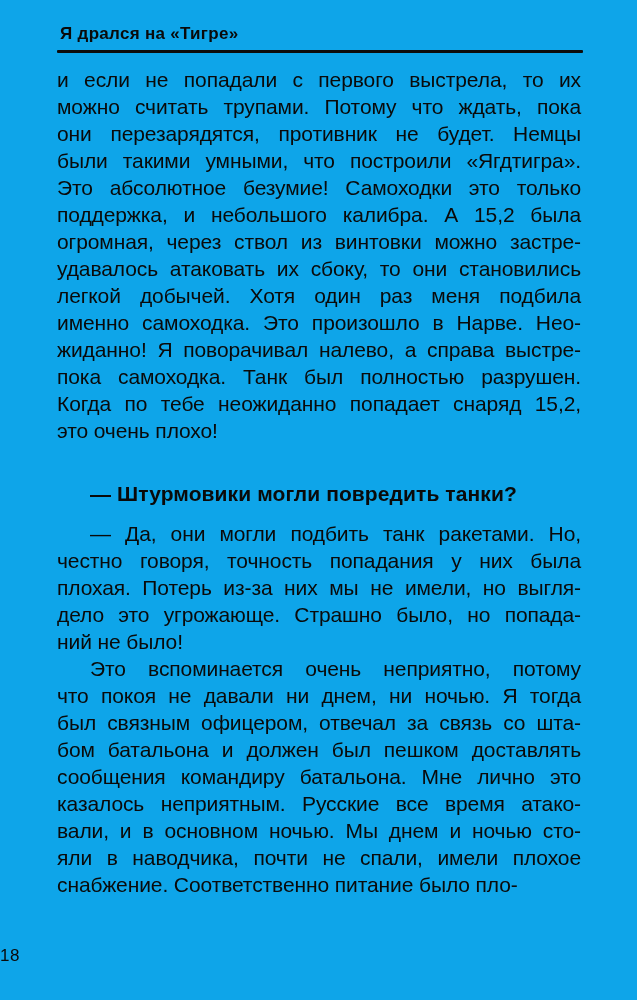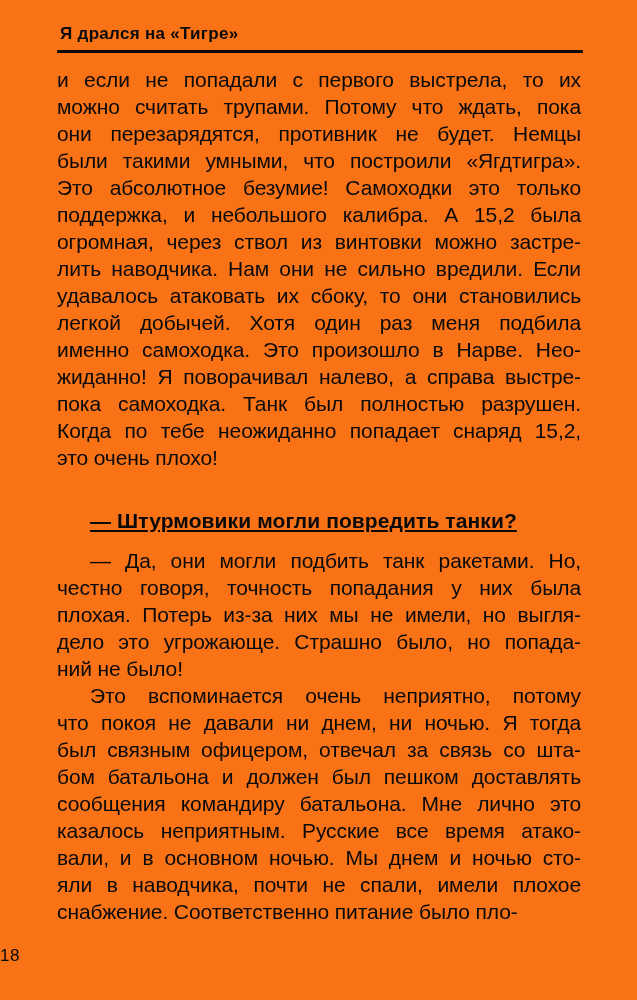--- a/index.html
+++ b/index.html
@@ -4,21 +4,21 @@
 <style>
   html, body {
     margin: 0;
     padding: 0;
     background: #e8e8e8;
   }
   .page {
     position: relative;
     width: 637px;
     height: 1000px;
-    background: #f97316;
+    background: #0ea5e9;
     overflow: hidden;
     font-family: "Liberation Sans", "DejaVu Sans", sans-serif;
     color: #0a0a0a;
   }
   
   .running-head {
     position: absolute;
     left: 57px;
     top: 24px;
     width: 526px;
@@ -63,21 +63,20 @@
   .line.indent {
     text-indent: 33px;
   }
   .para.question-bold {
     margin-top: 36px;
     margin-bottom: 13px;
   }
   .para.question-bold .line {
     font-weight: bold;
     letter-spacing: 0.1px;
-    text-decoration: underline;
   }
   
   .page-number {
     position: absolute;
     left: 0;
     top: 946px;
     width: 637px;
     text-align: left;
     font-size: 17px;
     letter-spacing: 0.5px;
@@ -96,21 +95,20 @@
 
   <div class="page-body">
       <div class="para normal">
         <div class="line">и если не попадали с первого выстрела, то их</div>
         <div class="line">можно считать трупами. Потому что ждать, пока</div>
         <div class="line">они перезарядятся, противник не будет. Немцы</div>
         <div class="line">были такими умными, что построили «Ягдтигра».</div>
         <div class="line">Это абсолютное безумие! Самоходки это только</div>
         <div class="line">поддержка, и небольшого калибра. А 15,2 была</div>
         <div class="line">огромная, через ствол из винтовки можно застре-</div>
-        <div class="line">лить наводчика. Нам они не сильно вредили. Если</div>
         <div class="line">удавалось атаковать их сбоку, то они становились</div>
         <div class="line">легкой добычей. Хотя один раз меня подбила</div>
         <div class="line">именно самоходка. Это произошло в Нарве. Нео-</div>
         <div class="line">жиданно! Я поворачивал налево, а справа выстре-</div>
         <div class="line">пока самоходка. Танк был полностью разрушен.</div>
         <div class="line">Когда по тебе неожиданно попадает снаряд 15,2,</div>
         <div class="line last">это очень плохо!</div>
       </div>
       <div class="para question-bold">
         <div class="line last indent">— Штурмовики могли повредить танки?</div>

